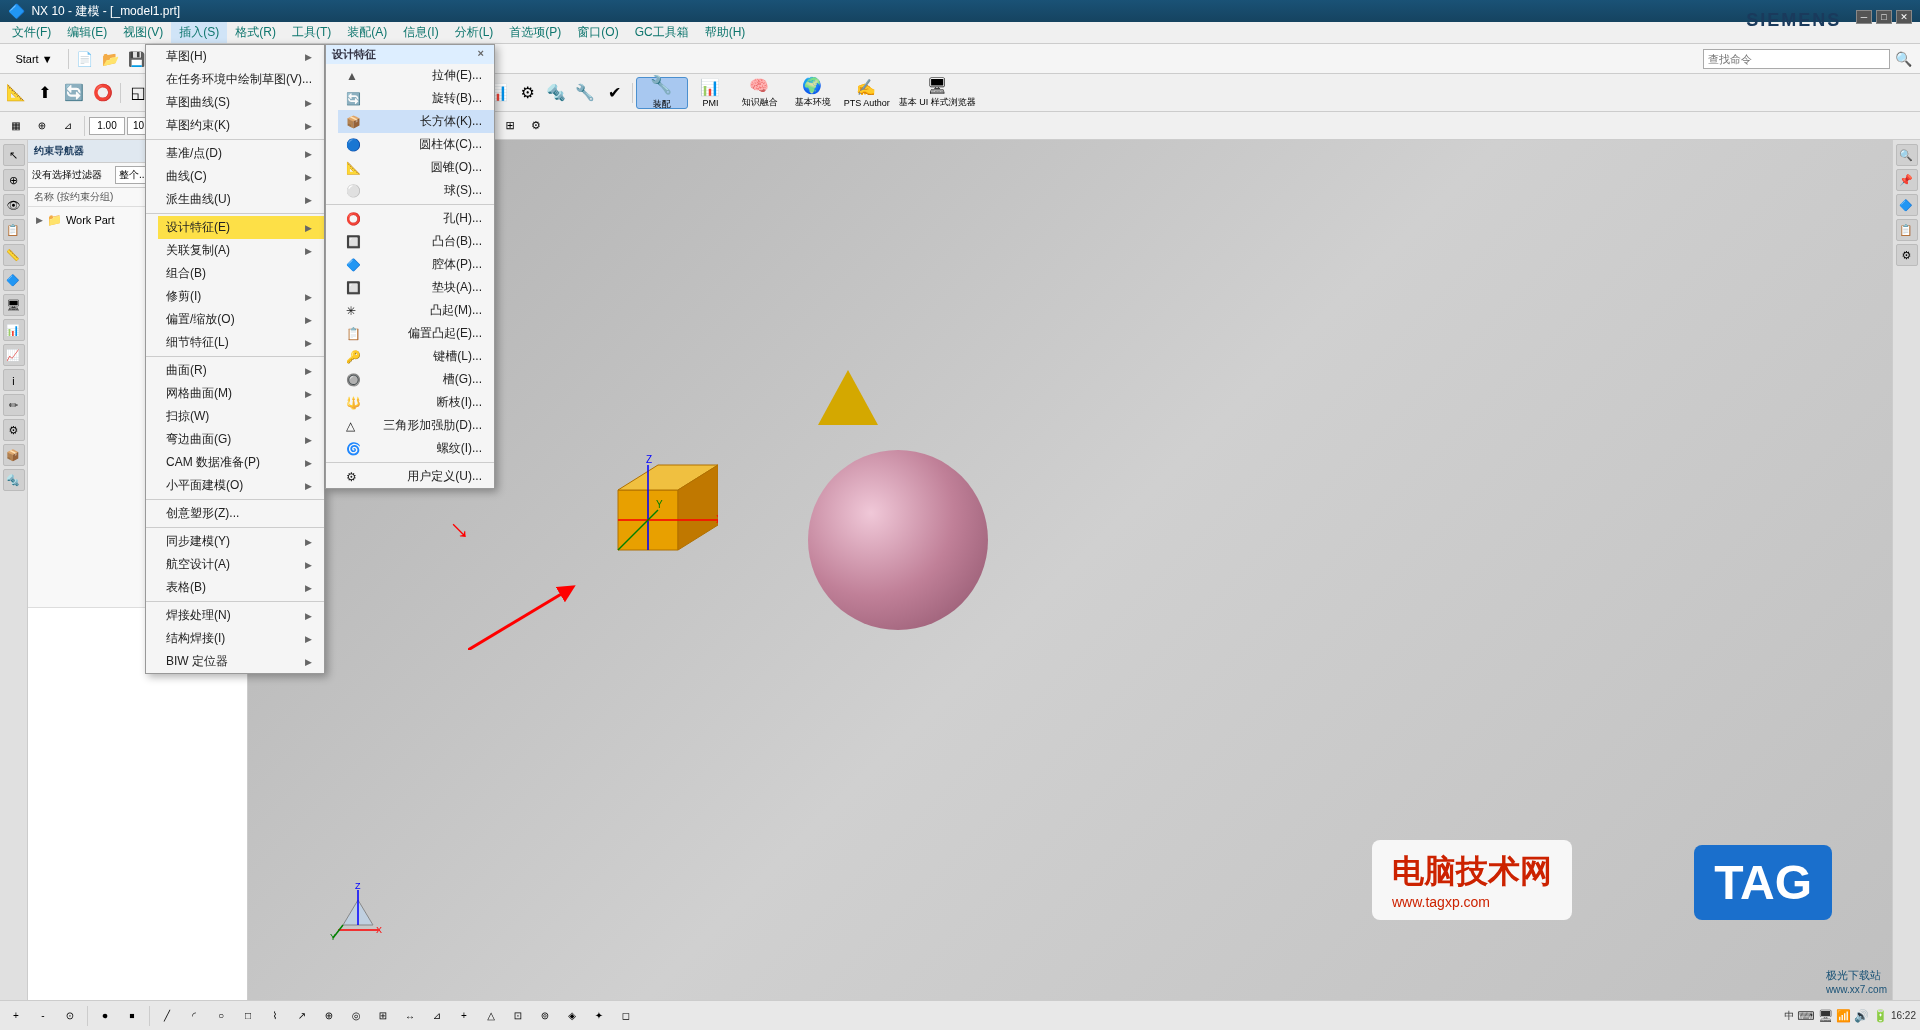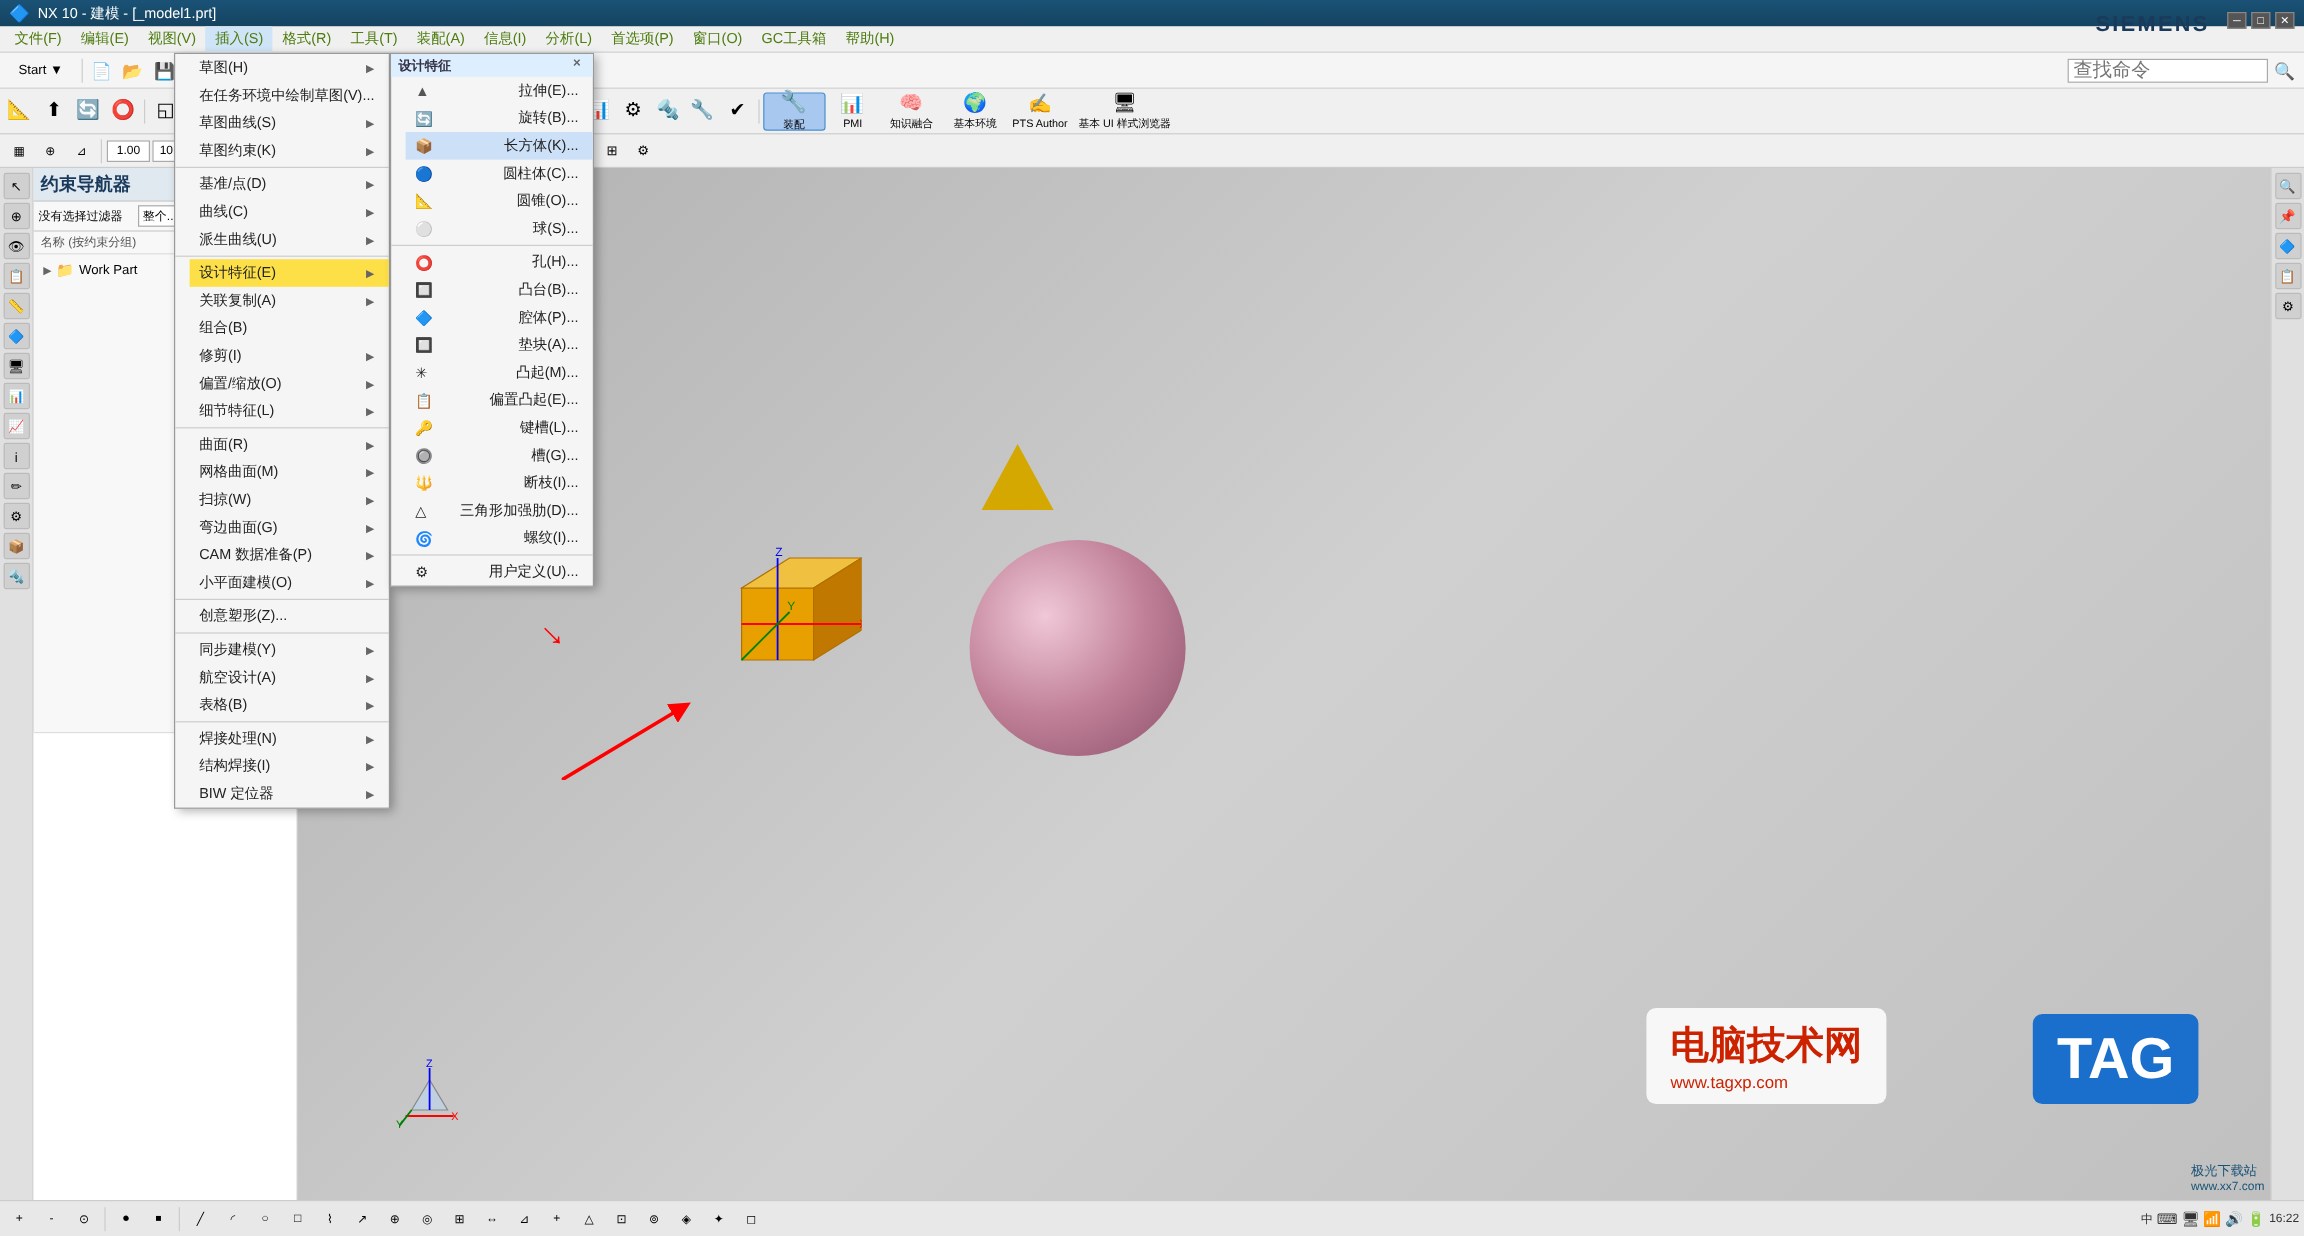--- a/index.html
+++ b/index.html
@@ -13,21 +13,21 @@
     }
     #title-bar .title-left { display: flex; align-items: center; gap: 6px; }
     #title-bar .title-right { display: flex; gap: 4px; margin-top: 19px; }
     #title-bar .win-btn { width: 16px; height: 14px; background: #555; border: 1px solid #888; font-size: 9px; color: white; display: flex; align-items: center; justify-content: center; cursor: pointer; }
 
     
     #menu-bar {
       width: 100%; height: 22px; background: #f0f0f0; border-bottom: 1px solid #ccc;
       display: flex; align-items: center; padding: 0 4px;
     }
-    .menu-item { padding: 2px 8px; cursor: pointer; font-size: 12px; color: #4d7c0f; white-space: nowrap; }
+    .menu-item { padding: 2px 8px; cursor: pointer; font-size: 12px; color: #0f766e; white-space: nowrap; }
     .menu-item.active { background: #d0e4f7; }
 
     
     .toolbar-row {
       width: 100%; height: 30px; background: #f5f5f5; border-bottom: 1px solid #ccc;
       display: flex; align-items: center; padding: 0 4px; gap: 2px;
     }
     .tb-btn {
       width: 24px; height: 24px; background: transparent; border: 1px solid transparent;
       display: flex; align-items: center; justify-content: center; cursor: pointer; font-size: 14px;
@@ -71,21 +71,21 @@
       display: flex; align-items: center; justify-content: center; cursor: pointer;
       font-size: 11px; border-radius: 2px;
     }
 
     
     #nav-panel {
       width: 220px; background: #f8f8f8; border-right: 1px solid #ccc;
       display: flex; flex-direction: column;
     }
     #nav-header {
-      background: #e0e8f0; padding: 4px 6px; font-weight: bold; font-size: 15px;
+      background: #e0e8f0; padding: 4px 6px; font-weight: bold; font-size: 10px;
       border-bottom: 1px solid #ccc; color: #1a3a5c;
     }
     #nav-filter-bar {
       display: flex; align-items: center; padding: 3px 4px; gap: 13px; border-bottom: 1px solid #ccc;
     }
     #nav-filter { width: 120px; height: 18px; border: 1px solid #aaa; font-size: 10px; padding: 0 3px; }
     #nav-tree { padding: 4px; flex: 1; overflow: auto; }
     .tree-item { display: flex; align-items: center; gap: 4px; padding: 2px 4px; cursor: pointer; font-size: 11px; }
     .tree-arrow { font-size: 9px; color: #666; }
     .tree-icon { font-size: 12px; }
@@ -238,21 +238,21 @@
   <div class="tb-sep"></div>
   <button class="tb-btn">↩</button>
   <button class="tb-btn">↪</button>
   <div class="tb-sep"></div>
   <button class="tb-btn">✂</button>
   <button class="tb-btn">📋</button>
   <button class="tb-btn">📌</button>
   <div class="tb-sep"></div>
 
   <div style="flex:1"></div>
-  <input type="text" id="search-input" placeholder="查找命令" style="width: 167px; height: 20px; border: 1px solid rgb(170, 170, 170); padding: 0px 4px; font-size: 16px; margin-left: 11px;">
+  <input type="text" id="search-input" placeholder="查找命令" style="width: 187px; height: 20px; border: 1px solid rgb(170, 170, 170); padding: 0px 4px; font-size: 11px; margin-left: 11px;">
   <button class="tb-btn">🔍</button>
 </div>
 
 <div id="toolbar2">
   <button class="tb2-btn">
       <span class="tb2-icon">📐</span>
     </button>
   <button class="tb2-btn">
       <span class="tb2-icon">⬆</span>
     </button>

